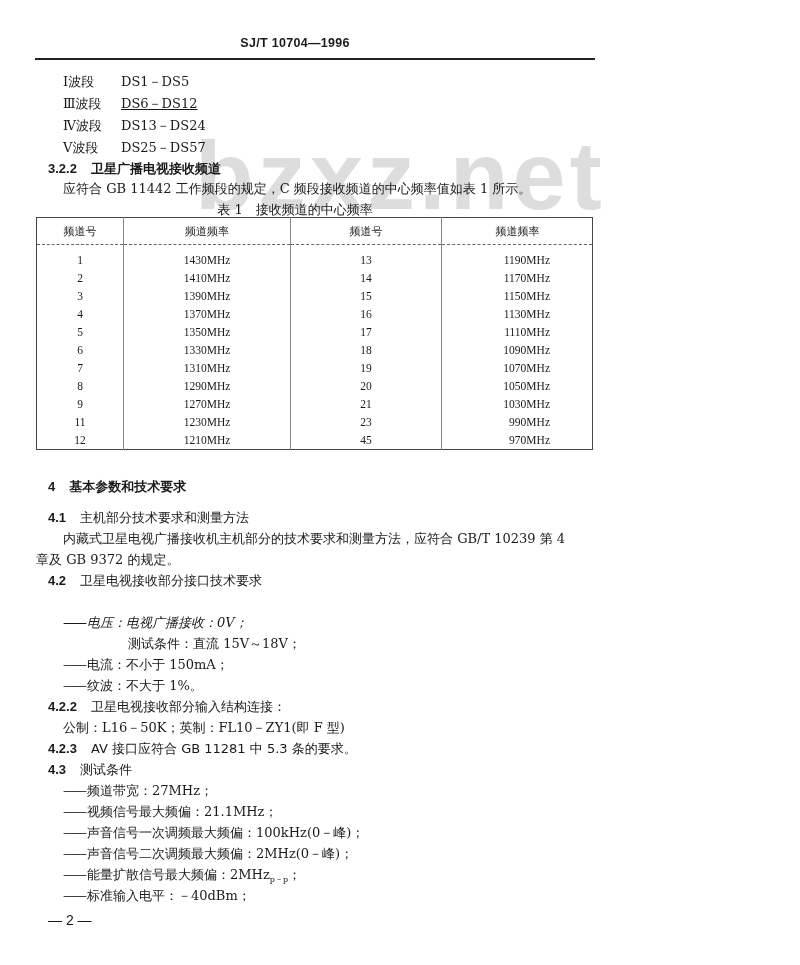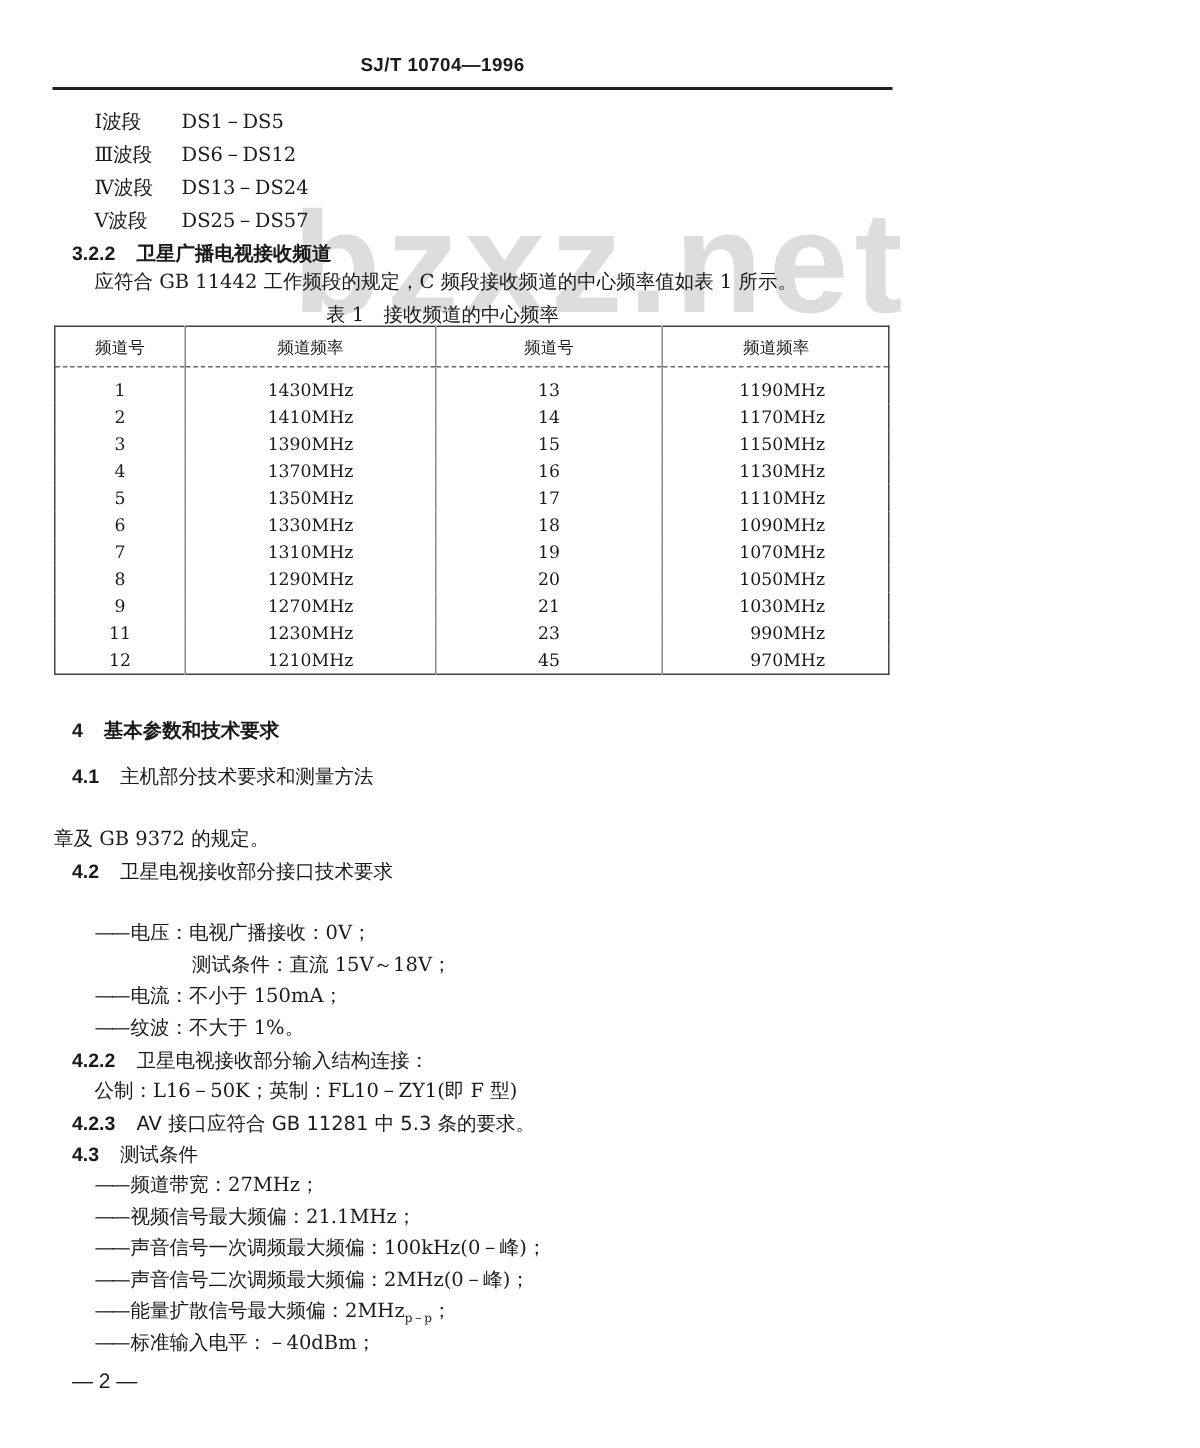--- a/index.html
+++ b/index.html
@@ -19,21 +19,21 @@
   }
   .line { position: absolute; font-size: 13px; white-space: nowrap; line-height: 1; }
   .heading { font-family: "Liberation Sans", "DejaVu Sans", sans-serif; font-weight: bold; margin-left: 12px; }
   .heading .num { margin-right: 14px; }
   .heading .txt { font-family: "DejaVu Sans", sans-serif; font-weight: normal; }
   .heading.bold .txt { font-weight: bold; }
   .band-label { display: inline-block; width: 58px; }
   .table-title { position: absolute; top: 201px; left: 0; width: 590px; text-align: center; font-size: 13px; }
   table.freq {
     position: absolute; top: 217px; left: 36px; width: 557px; border-collapse: collapse;
-    font-size: 11.5px; border: 1.5px solid #444;
+    font-size: 11.5px; border: 1.5px solid #444; font-family: Liberation Serif, serif;
   }
   table.freq th { font-weight: normal; font-size: 11px; height: 24px; border-bottom: 1px dashed #666; }
   table.freq td { height: 18px; padding: 0; }
   table.freq th, table.freq td { border-left: 1px solid #888; }
   table.freq .c1 { width: 84px; text-align: center; }
   table.freq .c2 { width: 164px; text-align: center; }
   table.freq .c3 { width: 148px; text-align: center; }
   table.freq .c4 { text-align: right; padding-right: 42px; }
   table.freq th.c4 { text-align: center; padding-right: 0; }
   table.freq tr.first td { padding-top: 6px; }
@@ -47,21 +47,21 @@
 <div class="page">
 
   <div class="watermark">bzxz.net</div>
 
   <div class="header-code">SJ/T 10704—1996</div>
   <div class="header-rule"></div>
 
   <div class="line" style="top:75px;left:63px;">
     <span class="band-label">Ⅰ波段</span><span>DS1－DS5</span>
   </div>
-  <div class="line" style="top:97px;left:63px;">
+  <div class="line" style="top:97px;left:63px;text-decoration:underline;">
     <span class="band-label">Ⅲ波段</span><span>DS6－DS12</span>
   </div>
   <div class="line" style="top:119px;left:63px;">
     <span class="band-label">Ⅳ波段</span><span>DS13－DS24</span>
   </div>
   <div class="line" style="top:141px;left:63px;">
     <span class="band-label">Ⅴ波段</span><span>DS25－DS57</span>
   </div>
 
   <div class="line heading bold" style="top:162px;left:36px;">
@@ -149,27 +149,28 @@
     </tbody>
   </table>
 
   <div class="line heading bold" style="top:480px;left:36px;">
     <span class="num">4</span><span class="txt">基本参数和技术要求</span>
   </div>
 
   <div class="line heading" style="top:511px;left:36px;">
     <span class="num">4.1</span><span class="txt">主机部分技术要求和测量方法</span>
   </div>
+  <div class="line" style="top:532px;left:63px;">内藏式卫星电视广播接收机主机部分的技术要求和测量方法，应符合 GB/T 10239 第 4</div>
   <div class="line" style="top:553px;left:36px;">章及 GB 9372 的规定。</div>
 
   <div class="line heading" style="top:574px;left:36px;">
     <span class="num">4.2</span><span class="txt">卫星电视接收部分接口技术要求</span>
   </div>
 
-  <div class="line" style="top:616px;left:63px;"><span class="dash">——</span><span>电压：电视广播接收：0V；</span></div>
+  <div class="line" style="top:616px;left:63px;font-style:italic;"><span class="dash">——</span><span>电压：电视广播接收：0V；</span></div>
   <div class="line" style="top:637px;left:128px;">测试条件：直流 15V～18V；</div>
   <div class="line" style="top:658px;left:63px;"><span class="dash">——</span><span>电流：不小于 150mA；</span></div>
   <div class="line" style="top:679px;left:63px;text-align:center;"><span class="dash">——</span><span>纹波：不大于 1%。</span></div>
 
   <div class="line heading" style="top:700px;left:36px;">
     <span class="num">4.2.2</span><span class="txt">卫星电视接收部分输入结构连接：</span>
   </div>
   <div class="line" style="top:721px;left:63px;">公制：L16－50K；英制：FL10－ZY1(即 F 型)</div>
 
   <div class="line heading" style="top:742px;left:36px;">

